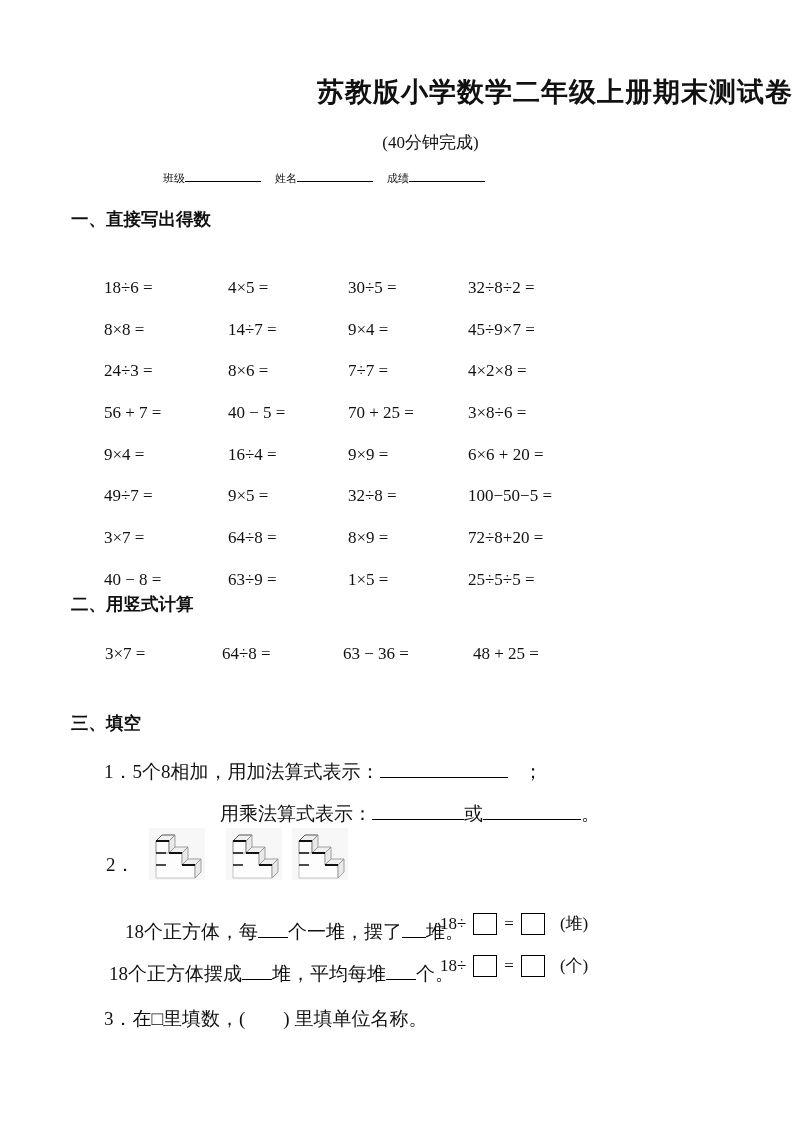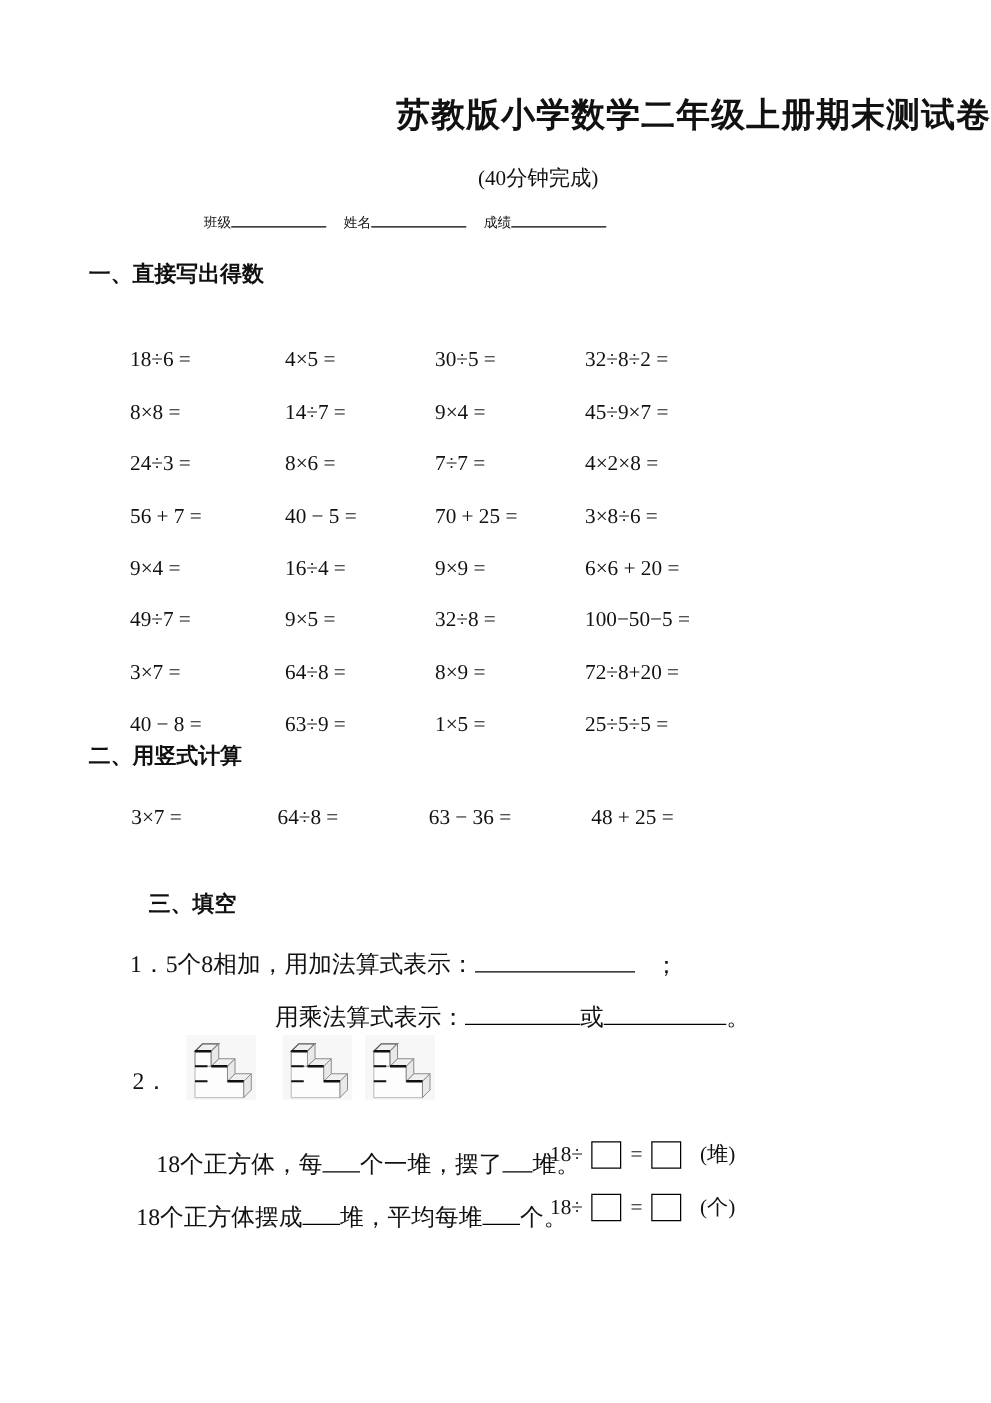--- a/index.html
+++ b/index.html
@@ -35,21 +35,21 @@
     vertical-align:baseline;
   }
   .fields .blank{width:76px;}
   .sec-heading{
     position:absolute;left:71px;
     font-family:"Liberation Sans", sans-serif;
     font-weight:bold;font-size:17.5px;
   }
   #s1-heading{top:207px;}
   #s2-heading{top:592px;}
-  #s3-heading{top:711px;margin-left:48px;}
+  #s3-heading{top:711px;}
   .s1-grid{
     position:absolute;top:250px;left:104px;
     display:grid;
     grid-template-columns:124px 120px 120px 160px;
     grid-auto-rows:41.7px;
     font-size:17px;
     margin-top:28px;
   }
   .s2-row{
     position:absolute;top:644px;left:105px;
@@ -217,14 +217,17 @@
     <span>18个正方体摆成</span><span class="blank blank-sm"></span><span>堆，平均每堆</span><span class="blank blank-sm"></span><span>个。</span>
   </div>
   <div class="eq-line" id="item2-eq2">
     <span>18÷</span>
       <span class="eqbox"></span>
       <span>=</span>
       <span class="eqbox"></span>
       <span class="eq-unit">(个)</span>
   </div>
 
+  <div class="fill-line" id="item3-line">
+    <span>3．</span><span>在□里填数，(　　) 里填单位名称。</span>
+  </div>
 
 </div>
 
 </body></html>

